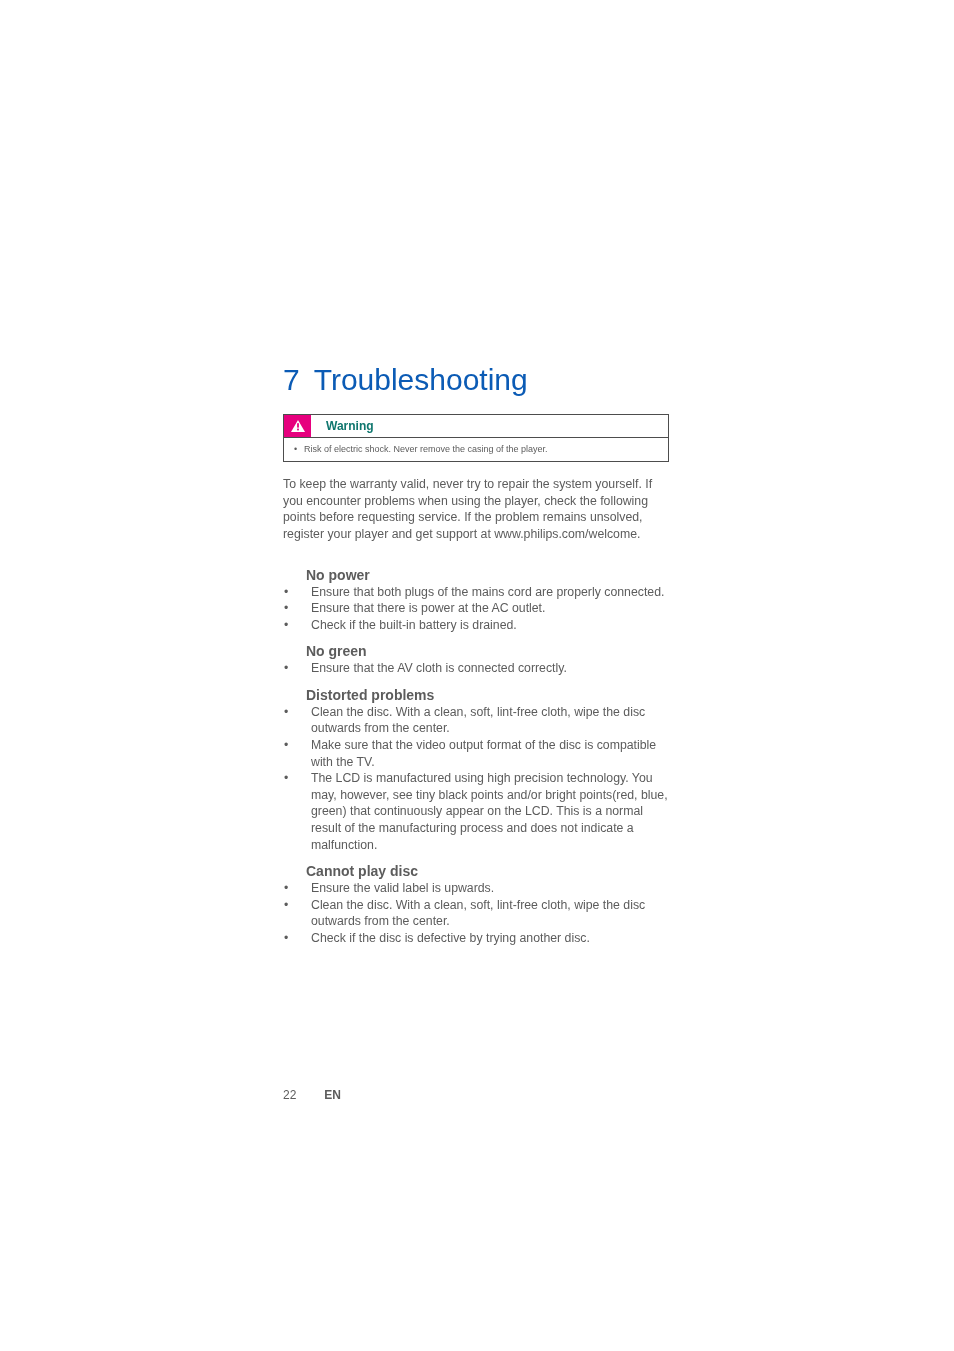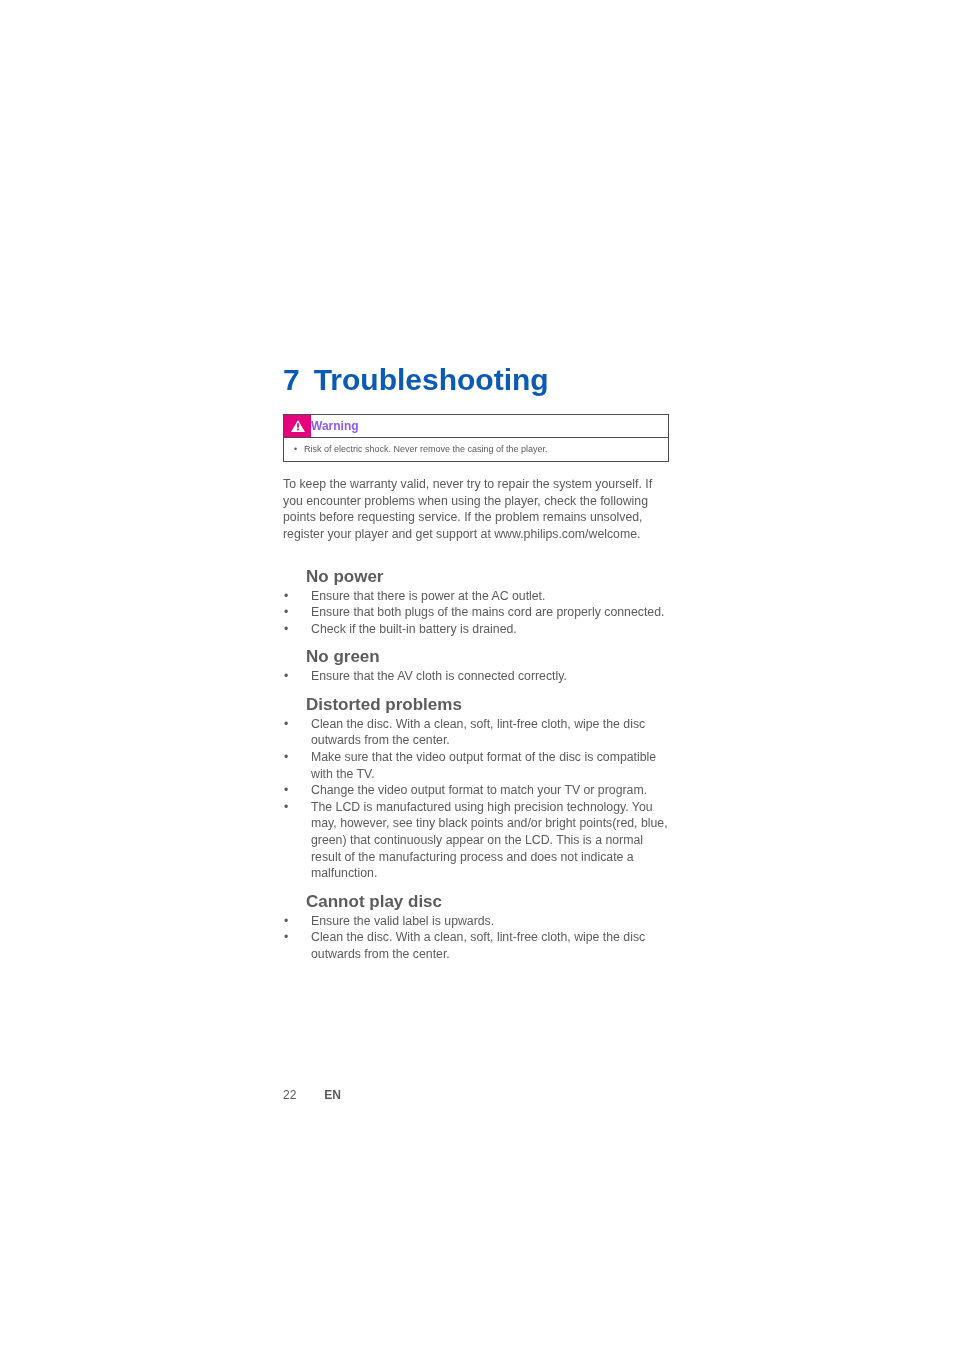--- a/index.html
+++ b/index.html
@@ -15,21 +15,21 @@
   .page {
     position: relative;
     width: 954px;
     height: 1351px;
     box-sizing: border-box;
     padding: 363px 285px 0 283px;
   }
   .chapter-title {
     color: #0b5bb5;
     font-size: 30px;
-    font-weight: 700;
+    font-weight: 400;
     margin: 0 0 18px 0;
     line-height: 1.1;
   }
   .chapter-num {
     display: inline-block;
     margin-right: 14px;
   }
   .warning-box {
     border: 1px solid #4d4d4d;
     margin-bottom: 14px;
@@ -45,24 +45,24 @@
     background: #e6007e;
     display: flex;
     align-items: center;
     justify-content: center;
     flex: 0 0 auto;
   }
   .warning-icon-svg {
     display: block;
   }
   .warning-label {
-    color: #8b5cf6;
+    color: #0f766e;
     font-size: 12px;
     font-weight: 600;
-    padding-left: 0;
+    padding-left: 15px;
   }
   .warning-body {
     padding: 5px 10px 6px 10px;
   }
   .warning-bullet {
     position: relative;
     padding-left: 10px;
     font-size: 9px;
     color: #5c5c5c;
     line-height: 1.35;
@@ -76,21 +76,21 @@
   .intro {
     font-size: 12.3px;
     line-height: 1.35;
     color: #5c5c5c;
     margin: 0 0 24px 0;
   }
   .section {
     margin-bottom: 10px;
   }
   .sec-head {
-    font-size: 17px;
+    font-size: 14px;
     color: #5c5c5c;
     font-weight: 600;
     margin: 0 0 1px 0;
     padding-left: 23px;
   }
   ul.items {
     list-style: none;
     margin: 0;
     padding: 0;
   }
@@ -146,48 +146,48 @@
       <div class="warning-bullet">Risk of electric shock. Never remove the casing of the player.</div>
     </div>
   </div>
 
   <p class="intro">To keep the warranty valid, never try to repair the system yourself.
 If you encounter problems when using the player, check the following points before requesting service. If the problem remains unsolved, register your player and get support at www.philips.com/welcome.</p>
 
   <div class="section">
     <p class="sec-head">No power</p>
     <ul class="items">
+      <li>Ensure that both plugs of the mains cord are properly connected.</li>
       <li>Ensure that there is power at the AC outlet.</li>
-      <li>Ensure that both plugs of the mains cord are properly connected.</li>
       <li>Check if the built-in battery is drained.</li>
     </ul>
   </div>
 
   <div class="section">
     <p class="sec-head">No green</p>
     <ul class="items">
       <li>Ensure that the AV cloth is connected correctly.</li>
     </ul>
   </div>
 
   <div class="section">
     <p class="sec-head">Distorted problems</p>
     <ul class="items">
       <li>Clean the disc. With a clean, soft, lint-free cloth, wipe the disc outwards from the center.</li>
       <li>Make sure that the video output format of the disc is compatible with the TV.</li>
-      <li>Change the video output format to match your TV or program.</li>
       <li>The LCD is manufactured using high precision technology. You may, however, see tiny black points and/or bright points(red, blue, green) that continuously appear on the LCD. This is a normal result of the manufacturing process and does not indicate a malfunction.</li>
     </ul>
   </div>
 
   <div class="section">
     <p class="sec-head">Cannot play disc</p>
     <ul class="items">
       <li>Ensure the valid label is upwards.</li>
       <li>Clean the disc. With a clean, soft, lint-free cloth, wipe the disc outwards from the center.</li>
+      <li>Check if the disc is defective by trying another disc.</li>
     </ul>
   </div>
 
   <div class="footer">
     <span class="pg">22</span><span class="lang">EN</span>
   </div>
 
 </div>
 
 </body></html>

